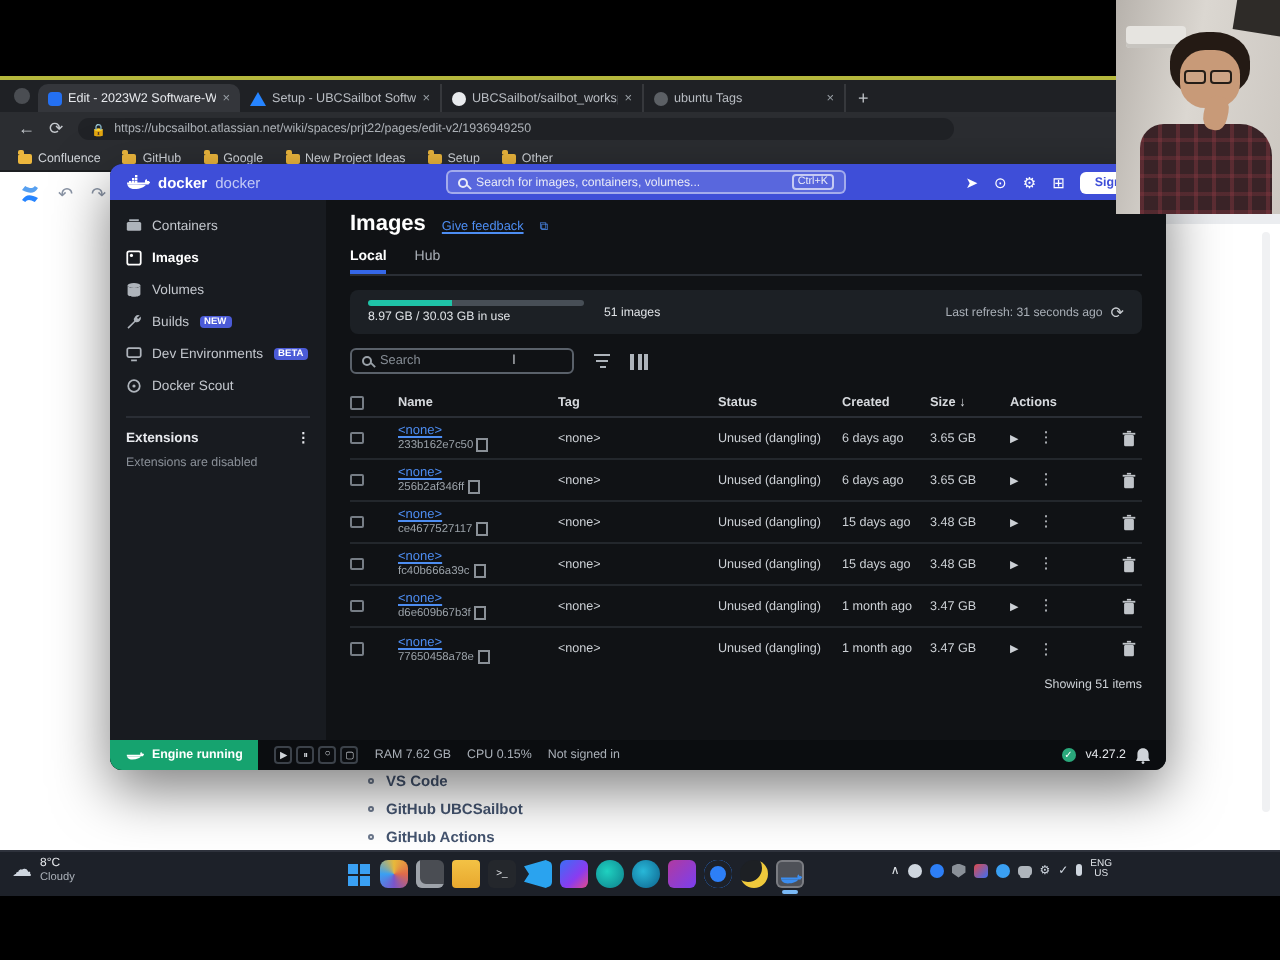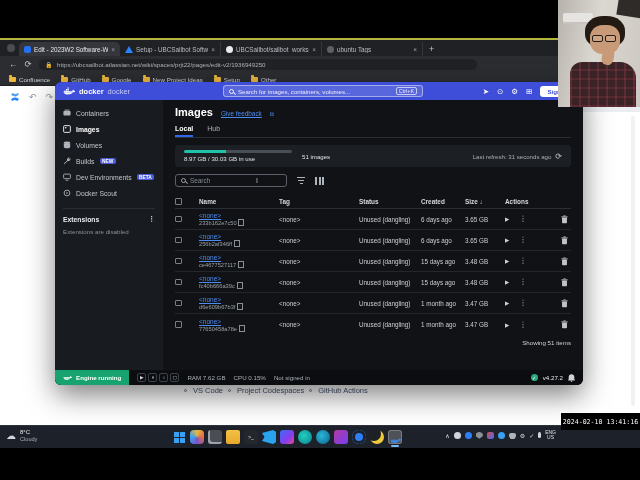--- a/index.html
+++ b/index.html
@@ -30,21 +30,21 @@
   .bm{display:flex;align-items:center;gap:3px;}
   .folder{width:7px;height:5px;background:#edb73d;border-radius:1px;position:relative;flex:none;}
   .folder:before{content:"";position:absolute;top:-1.5px;left:0;width:3px;height:2px;background:#edb73d;border-radius:1px 1px 0 0;}
 
   
   .page{position:absolute;top:48px;left:0;right:0;bottom:0;background:#fff;}
   .conf-tools{position:absolute;top:6px;left:10px;display:flex;gap:9px;align-items:center;color:#8993a4;font-size:9px;}
   .conf-logo{width:10px;height:10px;}
   .band{position:absolute;top:0;left:583px;width:57px;height:26px;background:#ebedf0;}
   .pgscroll{position:absolute;right:5px;top:30px;width:4px;height:290px;background:#f0f1f3;border-radius:2px;}
-  .bullets{position:absolute;left:184px;top:300px;display:flex;gap:5px;}
+  .bullets{position:absolute;left:184px;top:300px;display:flex;flex-direction:column;gap:5px;font-weight:bold;}
   .bullet{display:flex;align-items:center;gap:6px;color:#44546f;font-size:7.5px;}
   .bdot{width:3px;height:3px;border:1px solid #6b778c;border-radius:50%;flex:none;}
 
   
   .docker{position:absolute;left:55px;top:44px;width:528px;height:303px;border-radius:6px;box-shadow:0 10px 28px rgba(0,0,0,.5);display:flex;flex-direction:column;overflow:hidden;background:#101215;}
   .dheader{height:18px;background:#3e4ed8;display:flex;align-items:center;padding:0 8px;position:relative;flex:none;}
   .dbrand{display:flex;align-items:center;gap:4px;color:#fff;font-size:7.5px;font-weight:bold;}
   .dbrand .lite{color:#c3c9f5;font-weight:normal;}
   .dsearch{position:absolute;left:168px;width:200px;top:3px;height:12px;background:rgba(255,255,255,.14);border:1px solid rgba(255,255,255,.45);border-radius:3px;display:flex;align-items:center;gap:4px;padding:0 5px;color:#e9ebf8;font-size:6.1px;}
   .kbd{border:1px solid rgba(255,255,255,.65);border-radius:2px;font-size:5.4px;padding:0 2px;margin-left:auto;}
@@ -223,21 +223,21 @@
         <span>↷</span>
       </div>
       <div class="pgscroll"></div>
       <div class="bullets">
         <div class="bullet">
             <span class="bdot"></span>
             <span>VS Code</span>
           </div>
         <div class="bullet">
             <span class="bdot"></span>
-            <span>Project Codespaces</span>
+            <span>GitHub UBCSailbot</span>
           </div>
         <div class="bullet">
             <span class="bdot"></span>
             <span>GitHub Actions</span>
           </div>
       </div>
     </div>
 
     <div class="docker">
       <div class="dheader">
@@ -584,21 +584,20 @@
       <span style="font-size:6px;color:#cfd6df;">⚙</span>
       <span style="font-size:6px;color:#cfd6df;">✓</span>
       <span class="tri" style="background:#cfd6df;width:3px;height:6px;border-radius:2px;"></span>
       <span class="lang">
         <span>ENG</span>
         <span>US</span>
       </span>
     </div>
   </div>
 
-  <div class="stamp">2024-02-10 13:41:16</div>
 
   <div class="webcam">
     <span class="ac"></span>
     <span class="tv"></span>
     <span class="hair"></span>
     <span class="face"></span>
     <span class="gl">
         <span class="lens"></span>
         <span class="lens"></span>
       </span>

